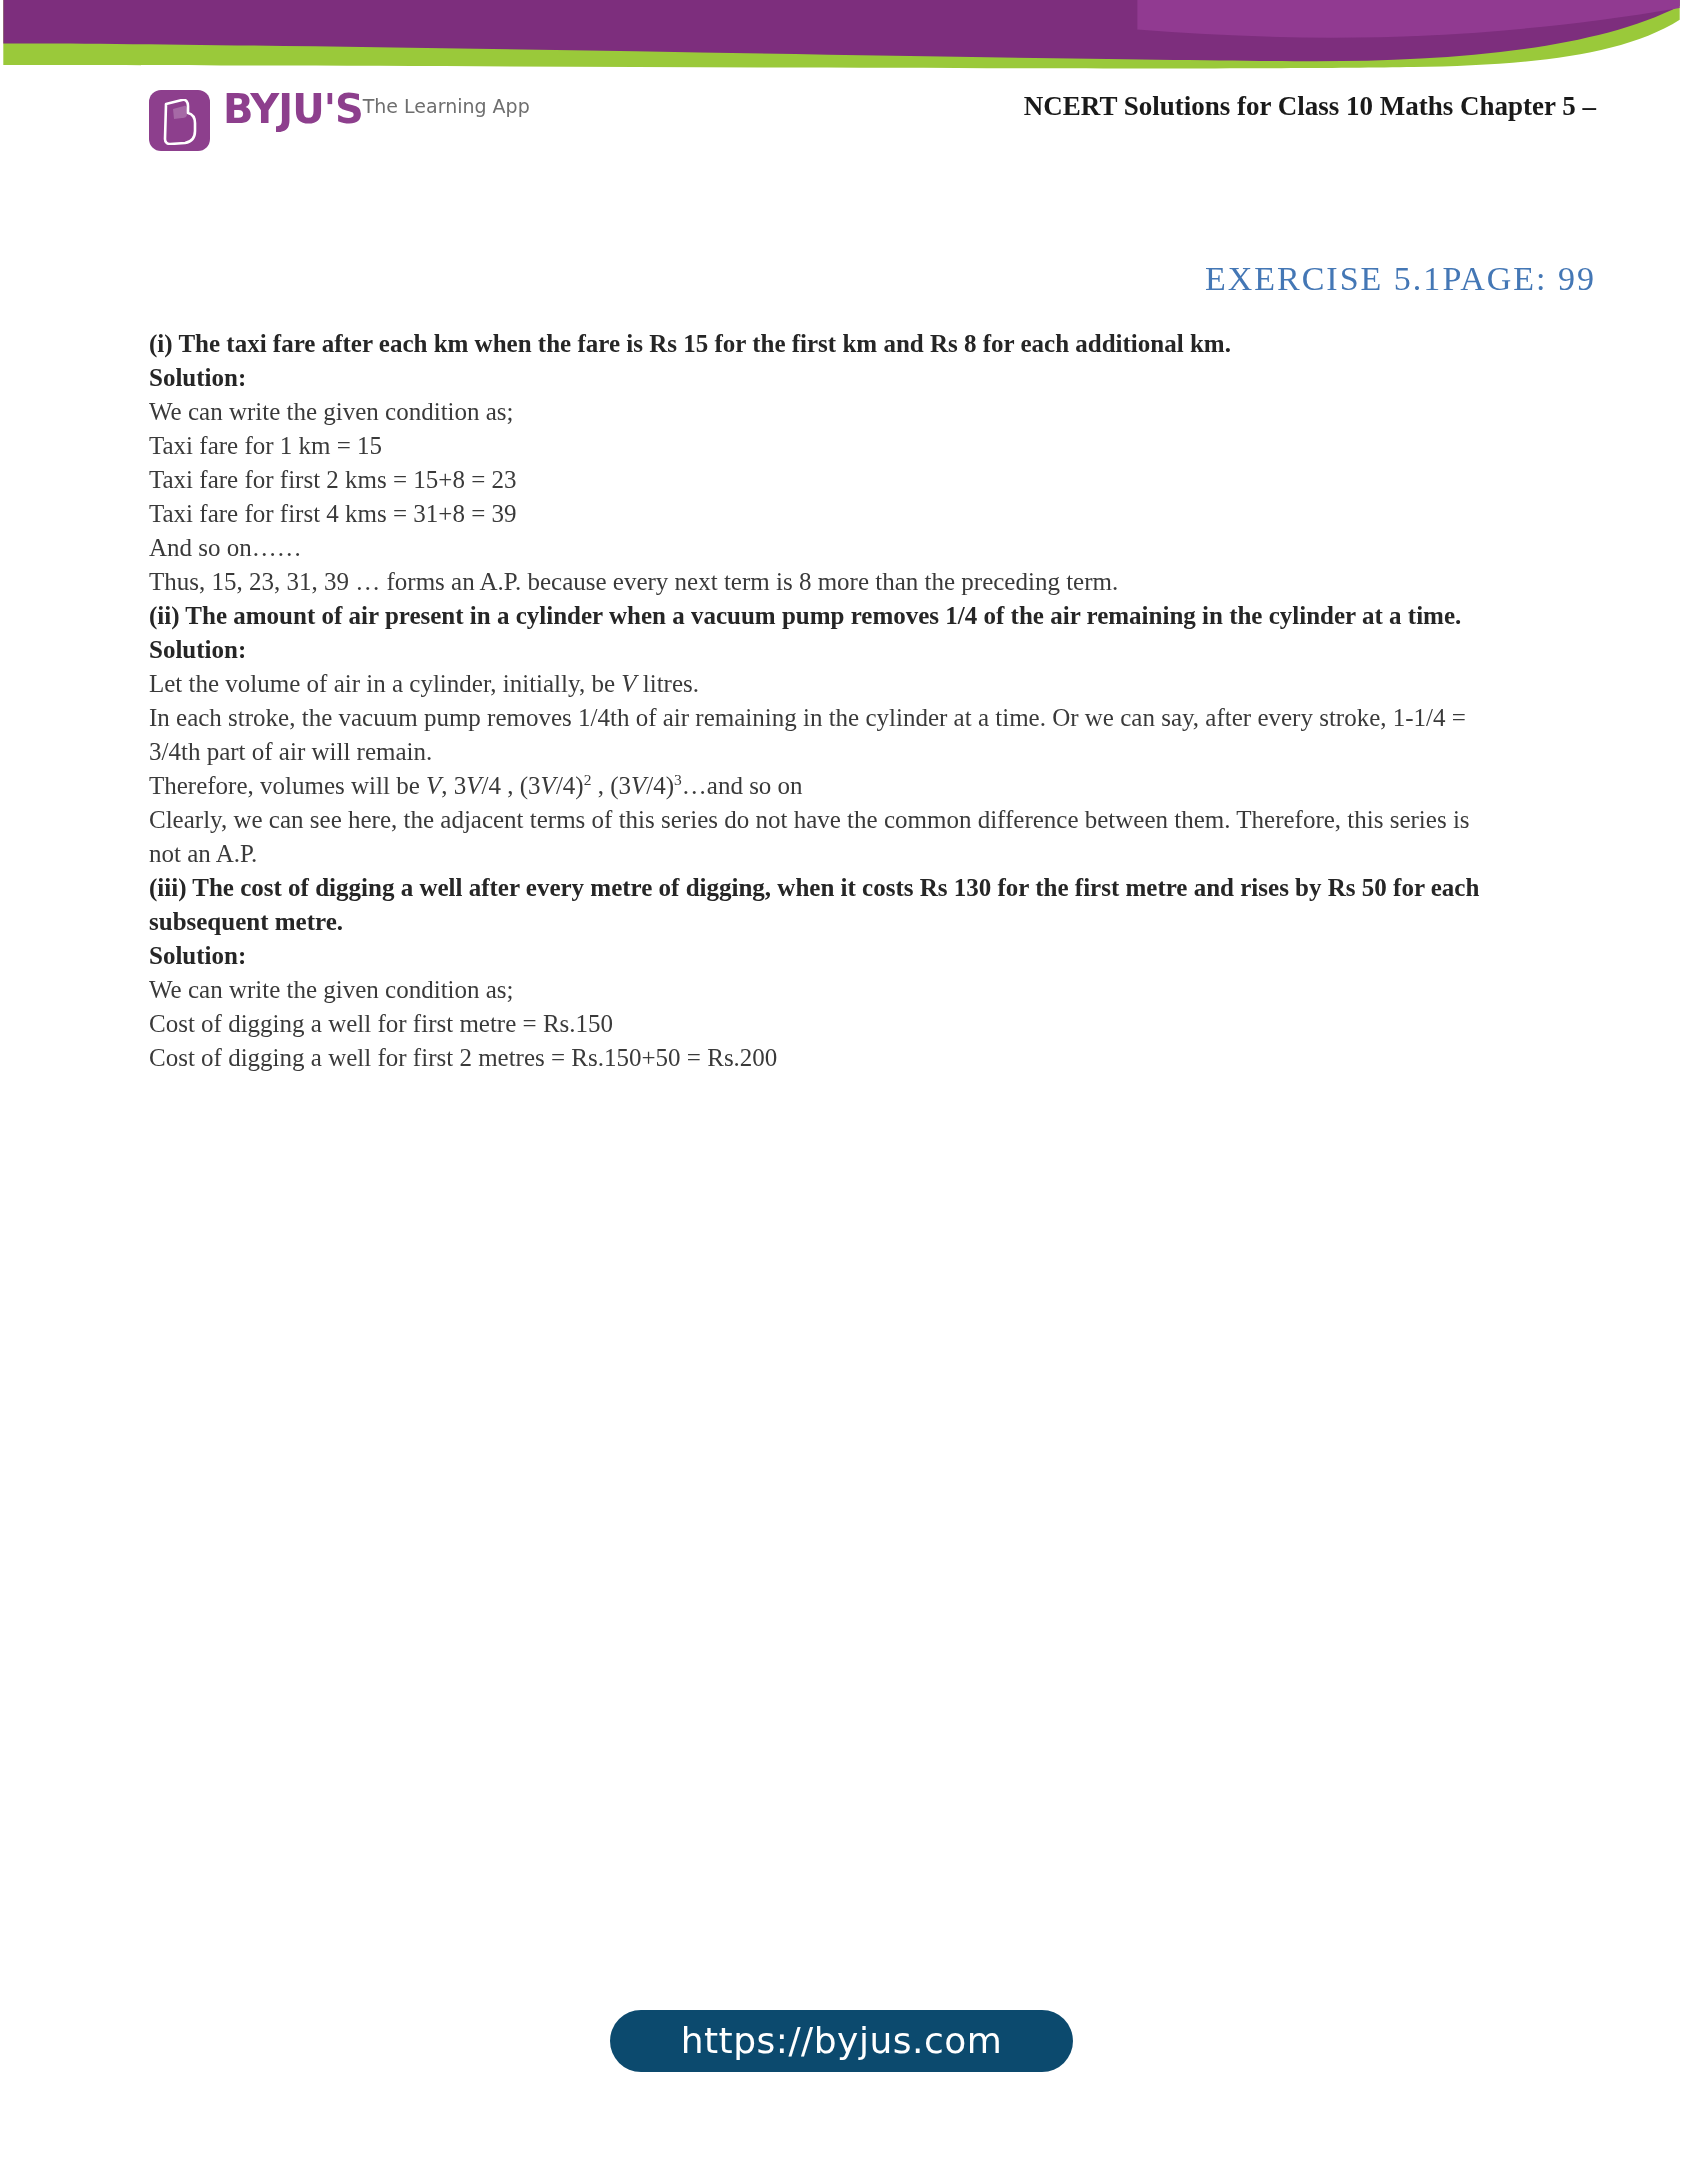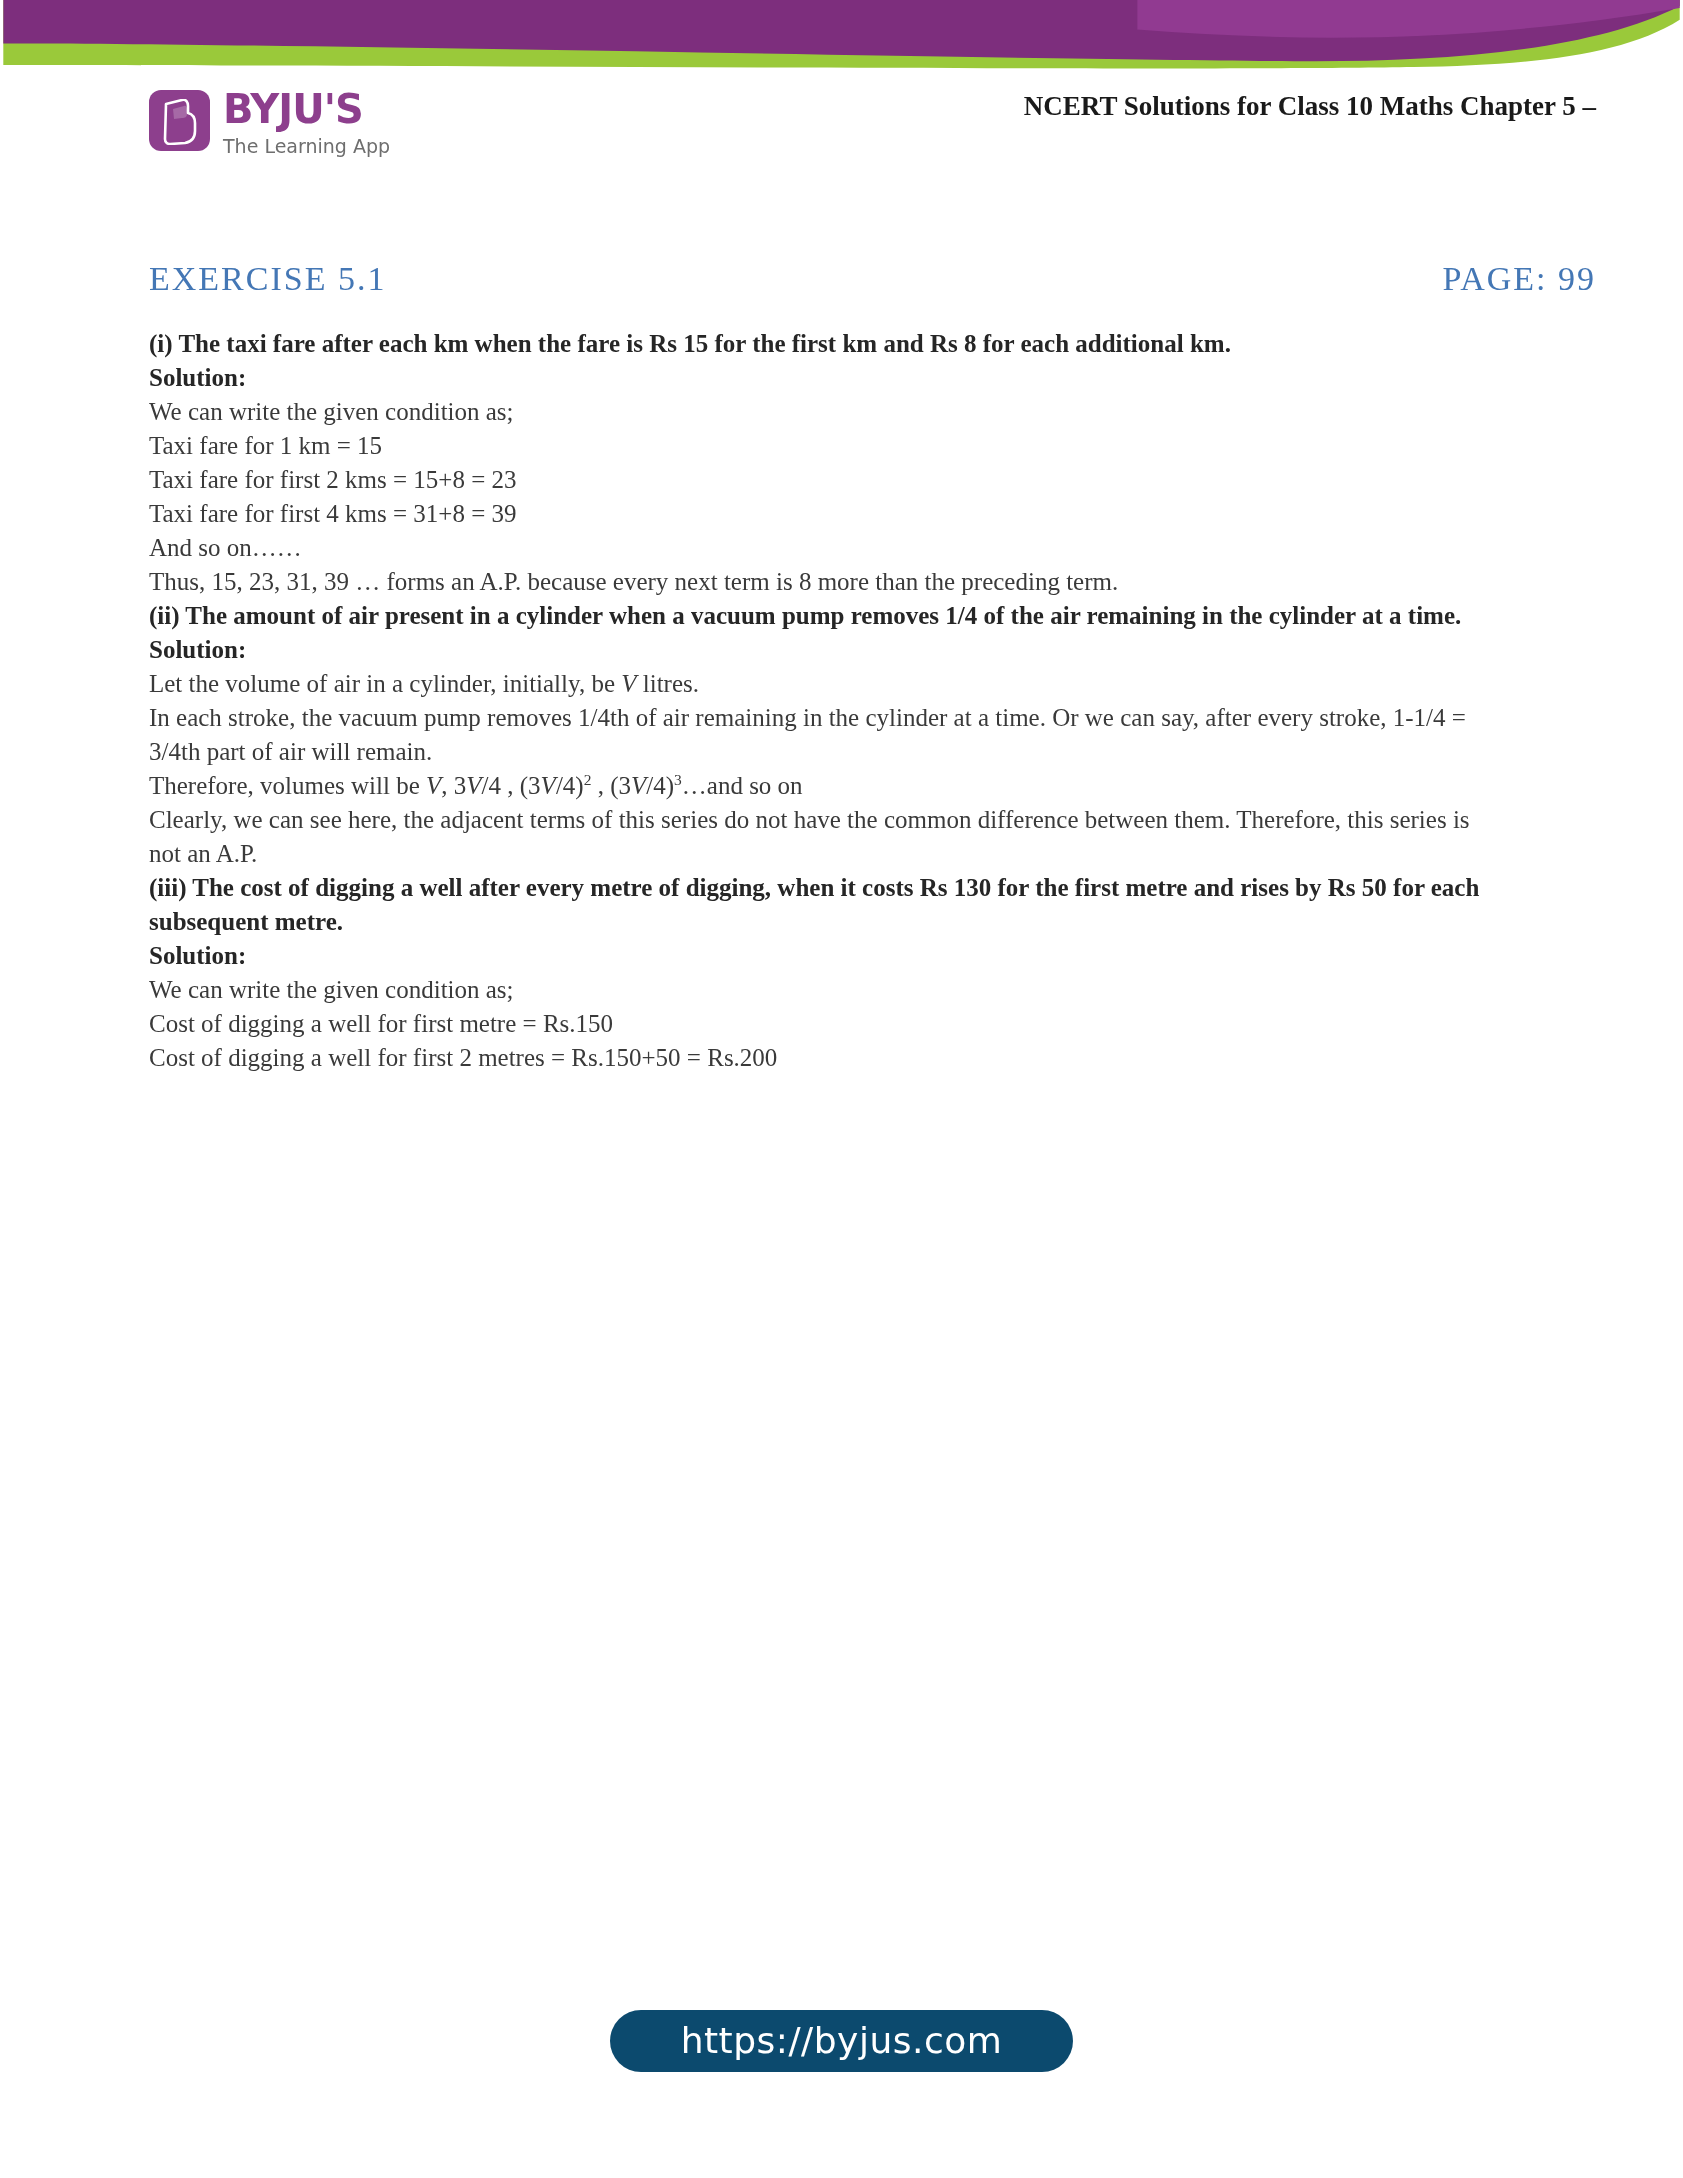--- a/index.html
+++ b/index.html
@@ -61,21 +61,21 @@
   .logo-mark .b-glyph {
     position: absolute;
     left: 13px;
     top: 9px;
     width: 36px;
     height: 46px;
   }
   .logo-text {
     margin-left: 13px;
     display: flex;
-    flex-direction: column;
+    flex-direction: row;
     justify-content: flex-start;
   }
   .logo-name {
     font-family: "DejaVu Sans", sans-serif;
     font-weight: bold;
     font-size: 40px;
     line-height: 40px;
     color: #8d3f8d;
     letter-spacing: -1px;
   }
@@ -101,21 +101,21 @@
     color: #1a1a1a;
   }
 
   
   .exrow {
     position: absolute;
     top: 259px;
     left: 149px;
     right: 87px;
     display: flex;
-    justify-content: space-between;
+    justify-content: flex-end;
     align-items: baseline;
   }
   .ex-label, .pg-label {
     font-family: "Liberation Serif", "DejaVu Serif", serif;
     font-size: 34px;
     line-height: 40px;
     letter-spacing: 2px;
     color: #4477b5;
     font-weight: normal;
   }

